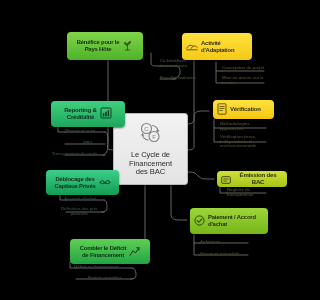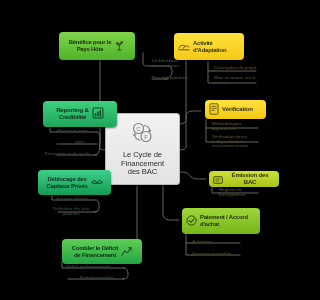--- a/index.html
+++ b/index.html
@@ -1,21 +1,21 @@
 <!DOCTYPE html>
 <html><head>
 <meta charset="utf-8">
 <style>
   html,body{margin:0;padding:0;}
   body{
     width:300px;height:300px;background:#000000;
     font-family:"Liberation Sans",sans-serif;
     overflow:hidden;position:relative;
   }
-  #canvas{position:absolute;left:0;top:0;width:300px;height:300px;}
+  #canvas{position:absolute;left:8px;top:0;width:300px;height:300px;}
   svg.edges{position:absolute;left:0;top:0;width:300px;height:300px;}
   .node{
     position:absolute;box-sizing:border-box;
     border-radius:4px;
     display:flex;align-items:center;justify-content:center;
     text-align:center;
     box-shadow:0 1px 2px rgba(0,0,0,.55);
     padding:3px 4px;
   }
   .node-inner{display:flex;align-items:center;gap:3px;justify-content:center;width:100%;}

